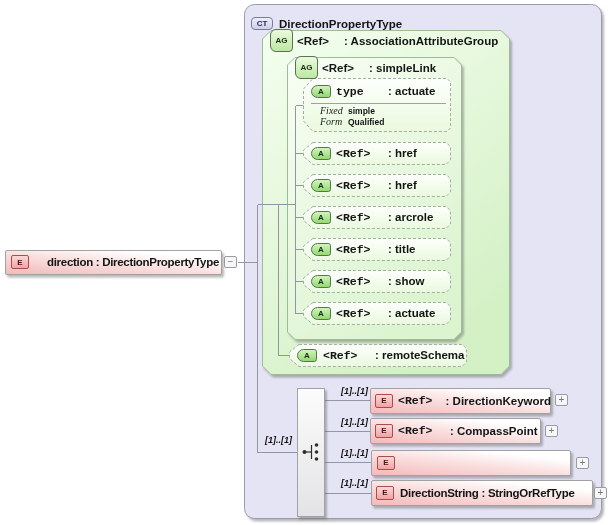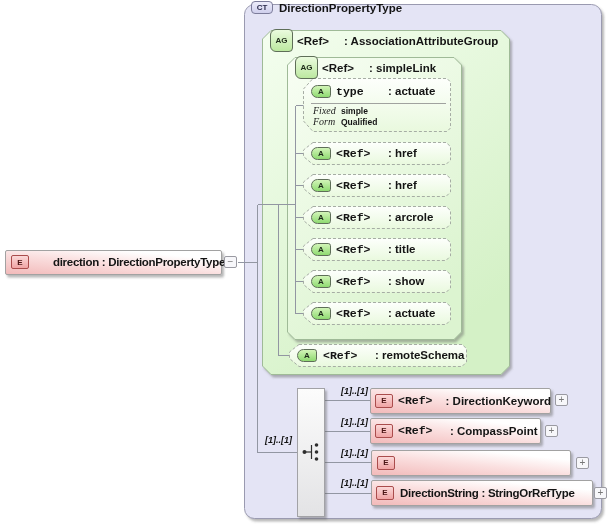--- a/index.html
+++ b/index.html
@@ -9,27 +9,27 @@
         font-weight:bold;font-size:11.5px;color:#141414;box-sizing:border-box;}
   .badge{display:inline-flex;align-items:center;justify-content:center;flex:0 0 auto;
          font-weight:bold;font-size:8px;box-sizing:border-box;border:1px solid #5E6E58;color:#1E2A1A;}
   .badge-ct{width:22px;height:13px;background:linear-gradient(#EDEDFA,#CFCFEC);border-color:#7C7C9A;border-radius:4px;color:#2A2A4A;}
   .badge-ag{width:23px;height:23px;background:linear-gradient(#EAFBDE,#BCE8A0);border-radius:6px 4px 4px 6px;}
   .badge-a{width:20px;height:13px;background:linear-gradient(#D2F5B8,#8FDA71);border-radius:7px 3px 3px 7px;}
   .badge-e{width:18px;height:14px;background:linear-gradient(#FBD8D8,#F0A4A4);border:1px solid #AA4C4C;border-radius:2px;color:#4A1414;}
   .refcol{display:inline-block;margin-left:5px;width:52px;font-family:Liberation Mono, monospace;}
   .refcol-sm{display:inline-block;margin-left:4px;width:47px;}
   .gap6{margin-left:6px;}
-  .gap7{margin-left:24px;}
+  .gap7{margin-left:18px;}
   .tight{letter-spacing:-0.3px;}
   .card{position:absolute;font-weight:bold;font-style:italic;font-size:9px;color:#111;white-space:nowrap;}
   .expander{position:absolute;display:flex;align-items:center;justify-content:center;
             width:13px;height:12px;background:#F7F7FA;border:1px solid #9A9AA2;border-radius:2px;
             font-size:10px;line-height:1;color:#777;box-sizing:border-box;}
-  .facets{position:absolute;left:313px;top:105px;width:132px;font-size:9px;color:#141414;}
+  .facets{position:absolute;left:320px;top:105px;width:132px;font-size:9px;color:#141414;}
   .facet-row{display:flex;align-items:baseline;height:11px;}
   .facet-label{display:inline-block;width:28px;font-style:italic;font-weight:normal;
                font-size:10px;font-family:"Liberation Serif",serif;color:#222;}
   .facet-value{font-weight:bold;font-size:8.5px;}
 </style>
 </head>
 <body>
 
 <div id="canvas">
 
@@ -110,21 +110,21 @@
   </svg>
 
   <div class="node" style="left:5px;top:250px;width:217px;height:24px;padding-left:6px;">
     <span class="badge badge-e">E</span>
     <span class="gap7 tight">direction : DirectionPropertyType</span>
   </div>
   <div class="expander" style="left:224px;top:256px;">
     <span>−</span>
   </div>
 
-  <div class="node" style="left:251px;top:0;height:15px;">
+  <div class="node" style="left:251px;top:16px;height:15px;">
     <span class="badge badge-ct">CT</span>
     <span class="gap6">DirectionPropertyType</span>
   </div>
 
   <div class="node" style="left:270px;top:33px;height:15px;">
     <span class="badge badge-ag">AG</span>
     <span class="refcol-sm">&lt;Ref&gt;</span>
     <span>: AssociationAttributeGroup</span>
   </div>
 

